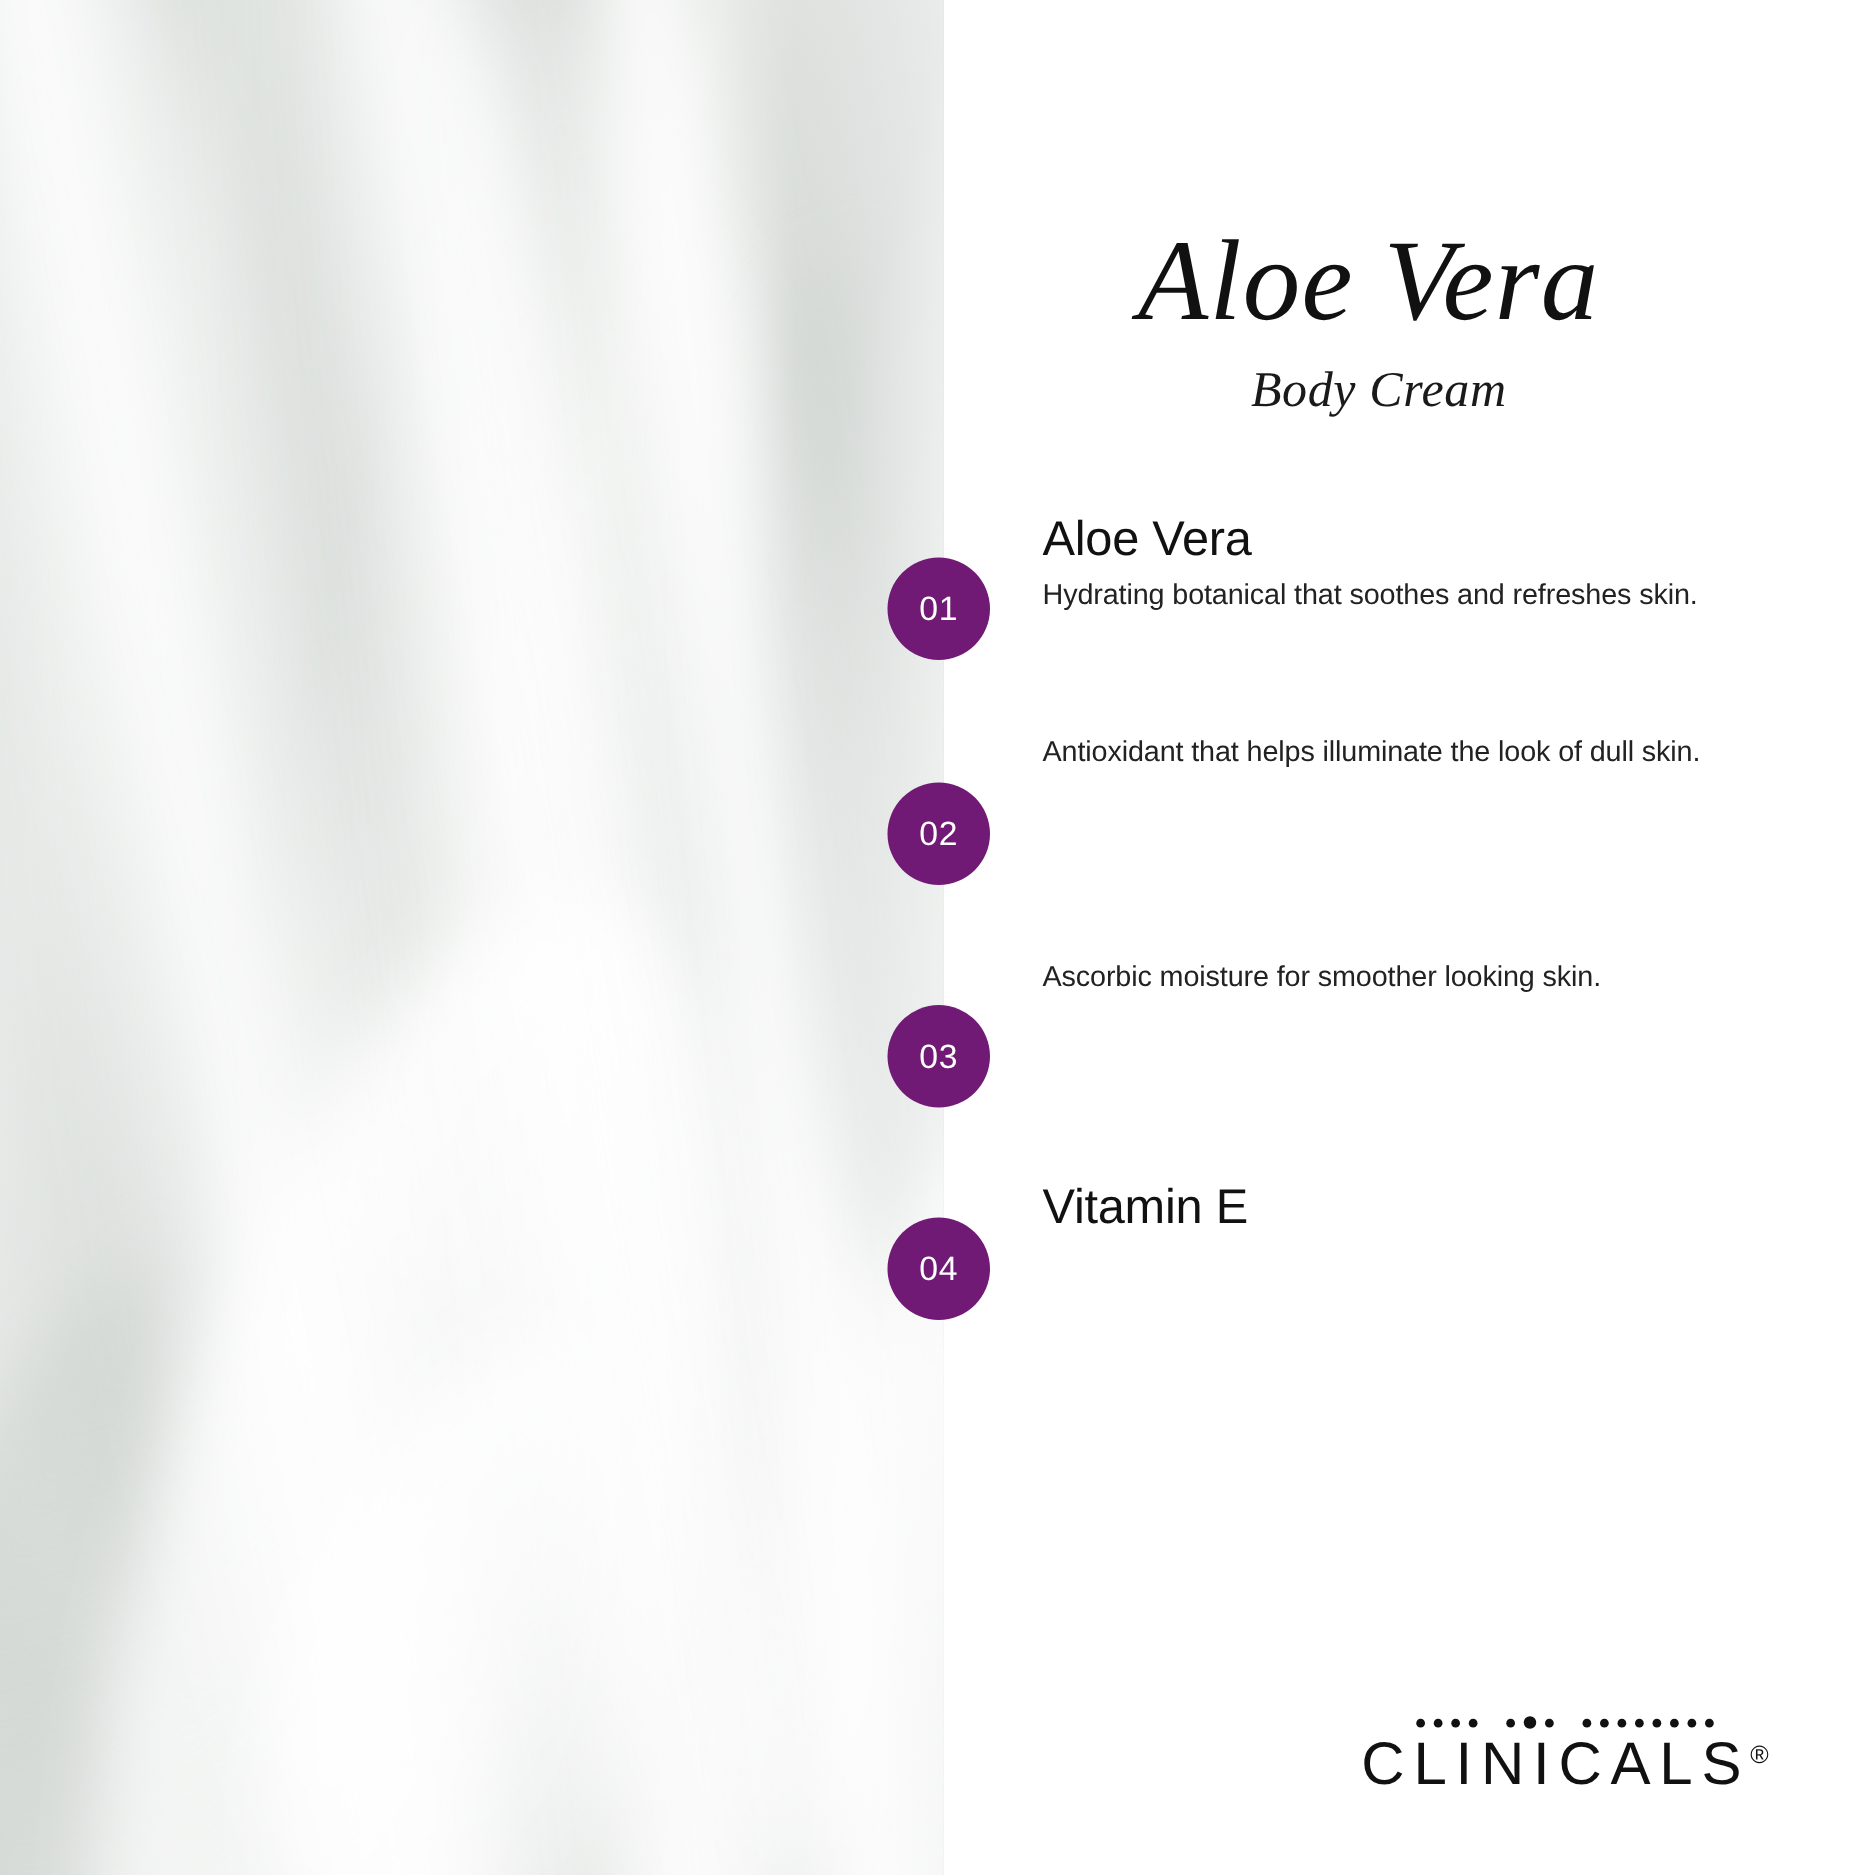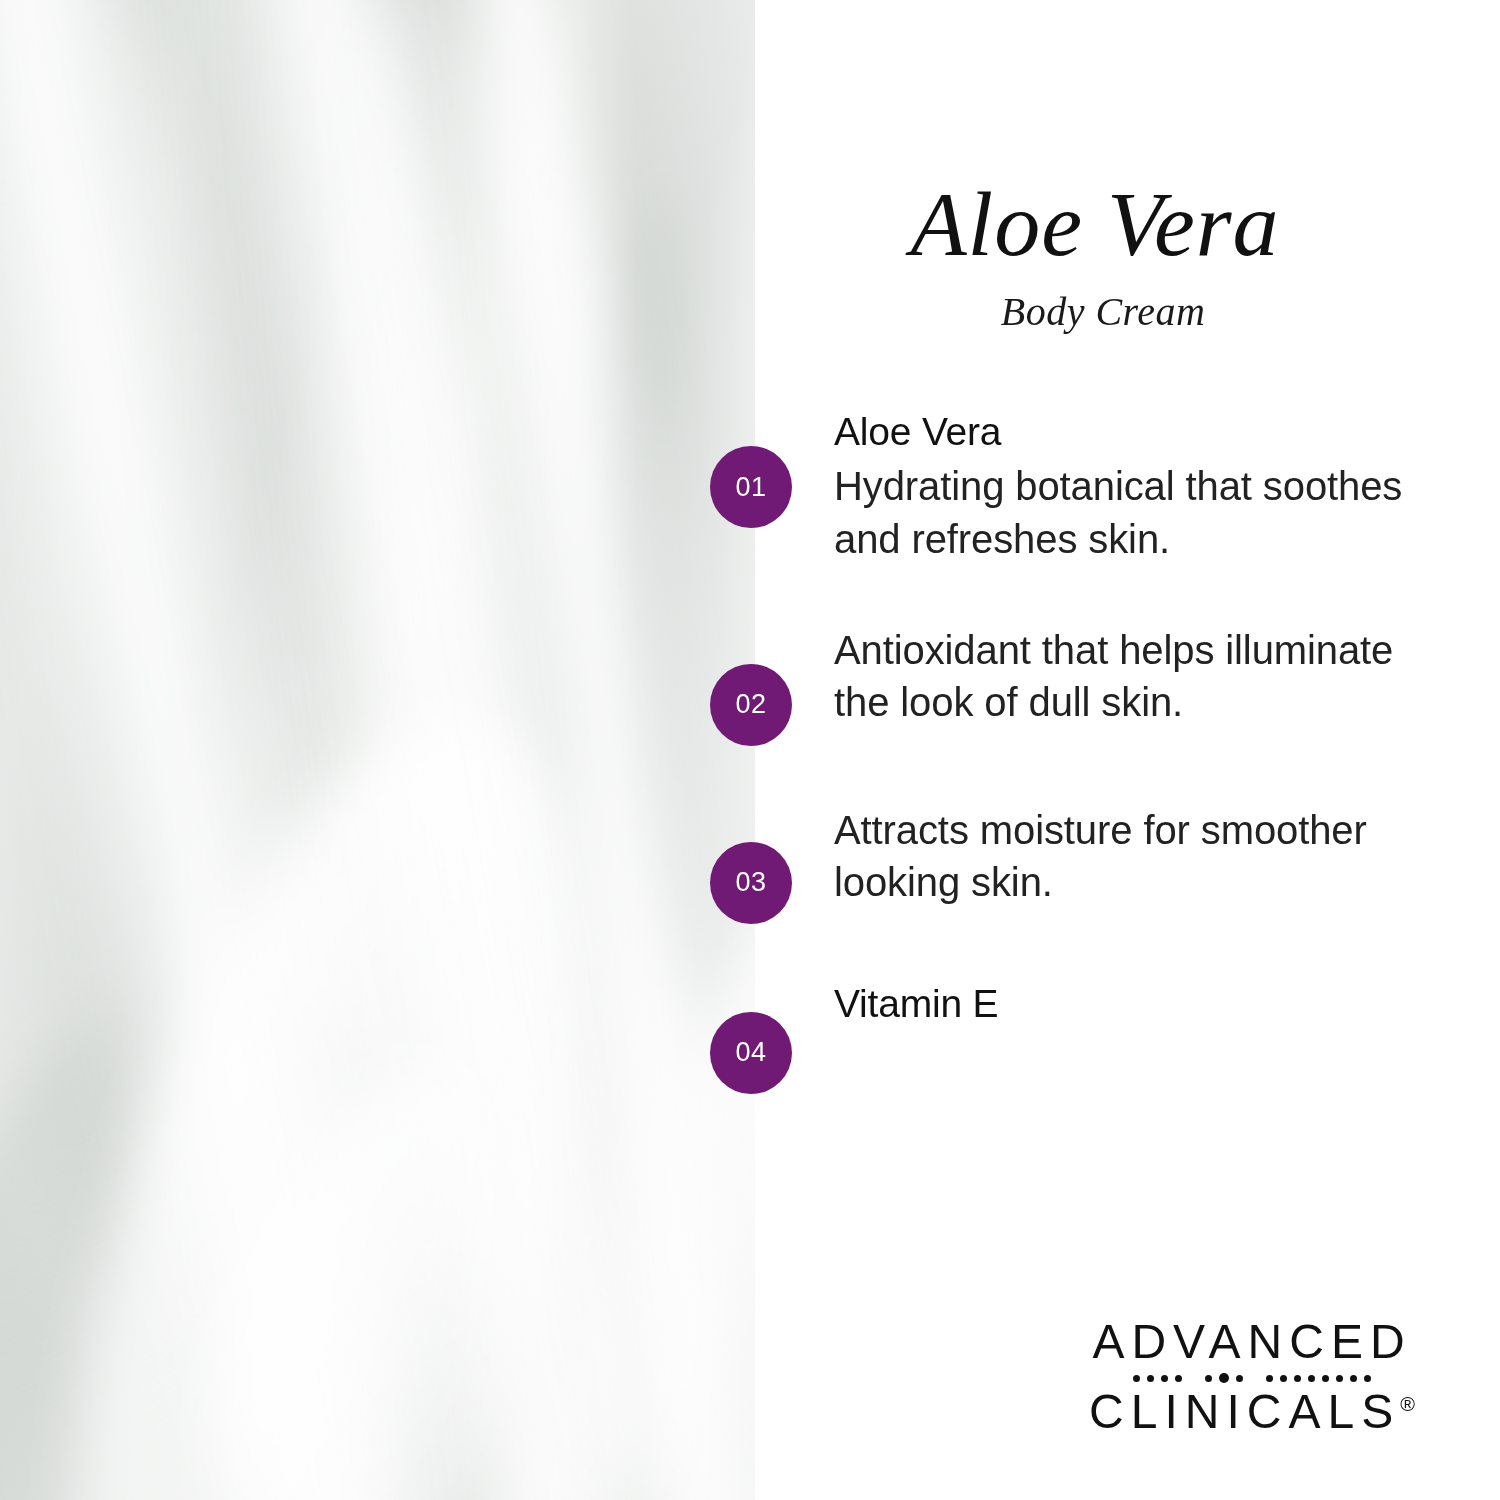--- a/index.html
+++ b/index.html
@@ -191,21 +191,21 @@
     font-family: "Liberation Sans", sans-serif;
     font-size: 39px;
     color: #111111;
     margin: 0 0 6px 0;
     font-weight: 400;
     letter-spacing: -0.2px;
     white-space: nowrap;
   }
   .ing-desc {
     font-family: "Liberation Sans", sans-serif;
-    font-size: 40px;
+    font-size: 23px;
     line-height: 1.32;
     color: #222222;
     margin: 0;
     font-weight: 400;
     letter-spacing: -0.1px;
     max-width: 600px;
   }
 
   
   .ing-1 .badge { margin-top: 38px; }
@@ -293,35 +293,34 @@
       <div class="ingredient ing-2">
         <div class="badge">02</div>
         <div class="ing-text">
           <p class="ing-desc">Antioxidant that helps illuminate the look of dull skin.</p>
         </div>
       </div>
 
       <div class="ingredient ing-3">
         <div class="badge">03</div>
         <div class="ing-text">
-          <p class="ing-desc">Attracts moisture for smoother looking skin.</p>
+          <p class="ing-desc">Ascorbic moisture for smoother looking skin.</p>
         </div>
       </div>
 
       <div class="ingredient ing-4">
         <div class="badge">04</div>
         <div class="ing-text">
           <p class="ing-name">Vitamin E</p>
         </div>
       </div>
 
     </div>
 
     <div class="logo">
-      <div class="logo-line">ADVANCED</div>
       <div class="logo-dots">
         <span class="d"></span>
         <span class="d"></span>
         <span class="d"></span>
         <span class="d"></span>
         <span class="gap"></span>
         <span class="d"></span>
         <span class="d big"></span>
         <span class="d"></span>
         <span class="gap"></span>

